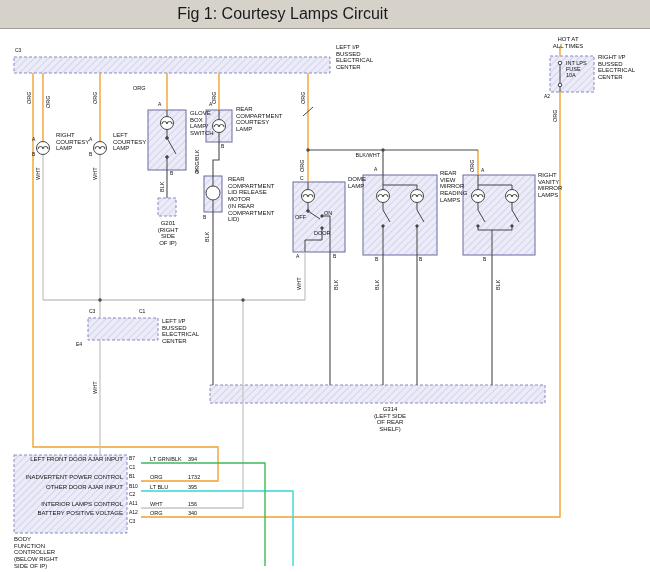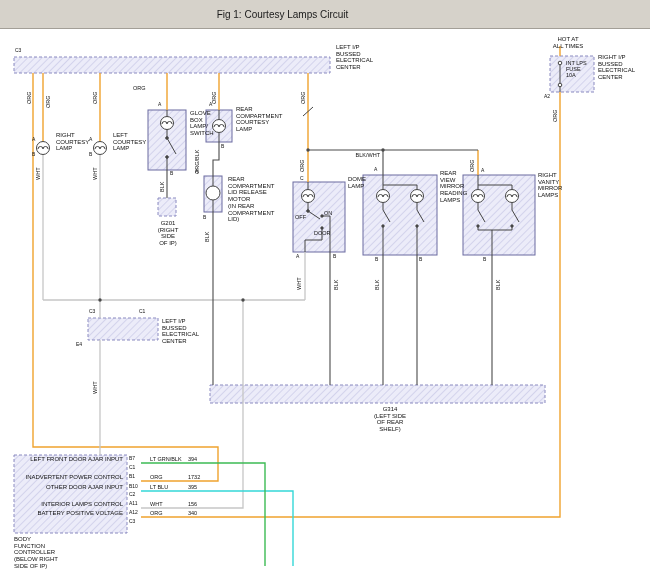--- a/index.html
+++ b/index.html
@@ -1,21 +1,21 @@
 <!DOCTYPE html>
 <html><head>
 <meta charset="utf-8">
 <style>
   html,body{margin:0;padding:0;background:#fff;}
   #page{position:relative;width:650px;height:572px;background:#fff;overflow:hidden;
         font-family:"Liberation Sans",sans-serif;}
   #titlebar{position:absolute;left:0;top:0;width:650px;height:29px;background:#d6d2ca;
         border-bottom:1px solid #a39f97;display:flex;align-items:center;justify-content:center;
         padding-right:85px;box-sizing:border-box;}
-  #titlebar span{font-size:10px;color:#1a1a1a;}
+  #titlebar span{font-size:16px;color:#1a1a1a;}
   svg{position:absolute;left:0;top:0;}
   .L{position:absolute;font-size:6px;line-height:1.12;color:#111;white-space:pre-line;}
   .s{font-size:5.5px;}
   .p{font-size:5px;width:14px;}
   .c{text-align:center;}
   .r{text-align:right;}
   .v{position:absolute;font-size:5.5px;color:#111;white-space:nowrap;
      transform:rotate(-90deg);transform-origin:0 0;}
   .busbox{fill:url(#hatch);stroke:#8a8ac0;stroke-width:1;stroke-dasharray:3 2;}
   .compbox{fill:url(#hatch);stroke:#6a6aa0;stroke-width:1;}

